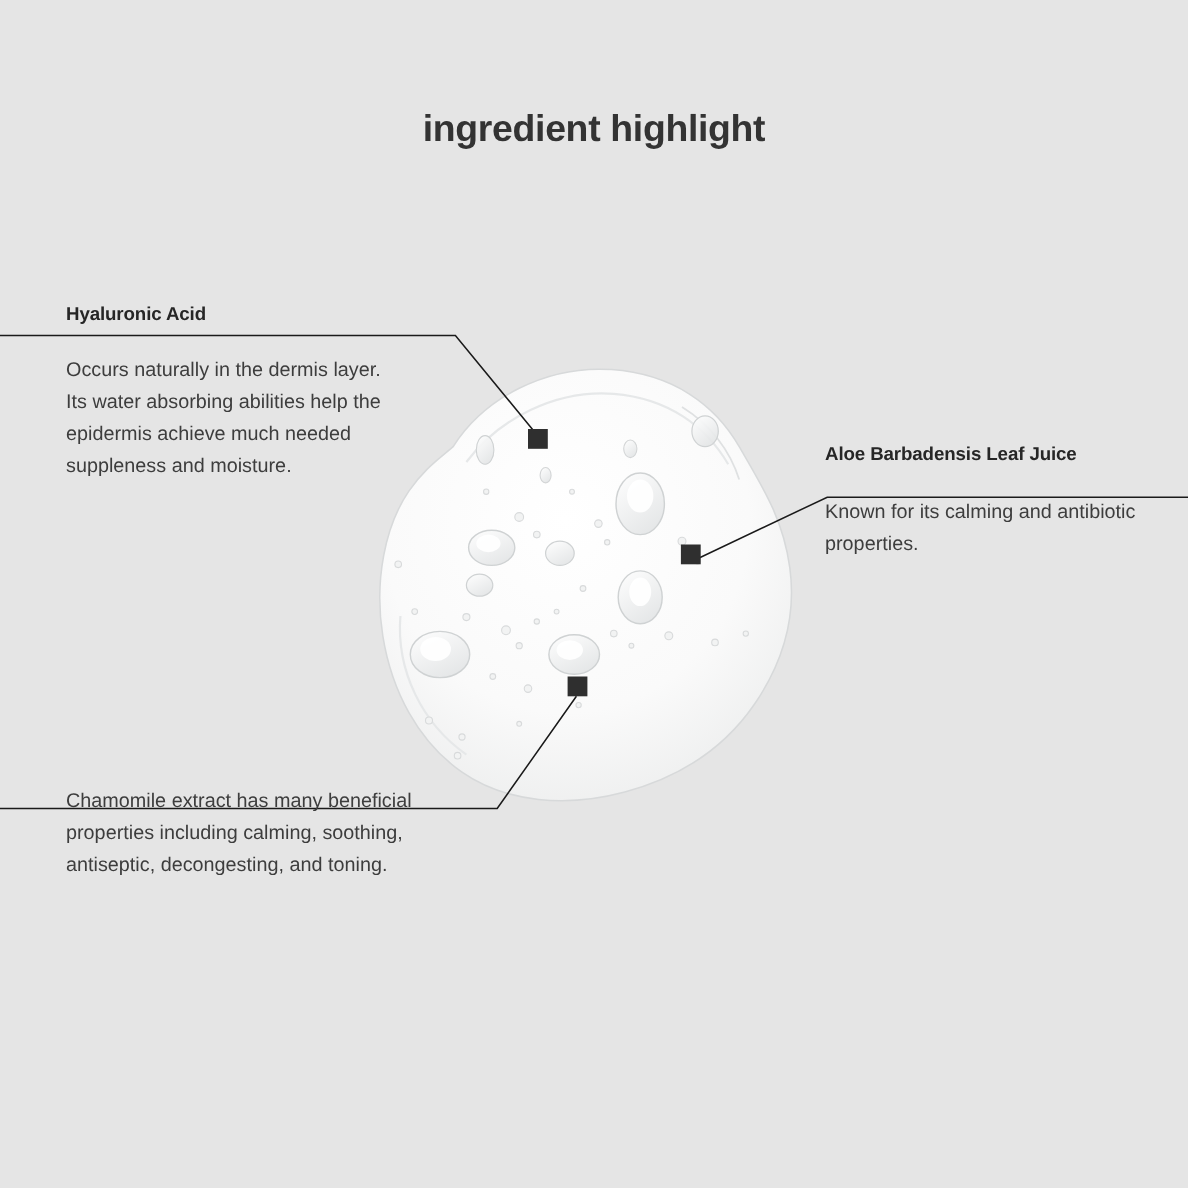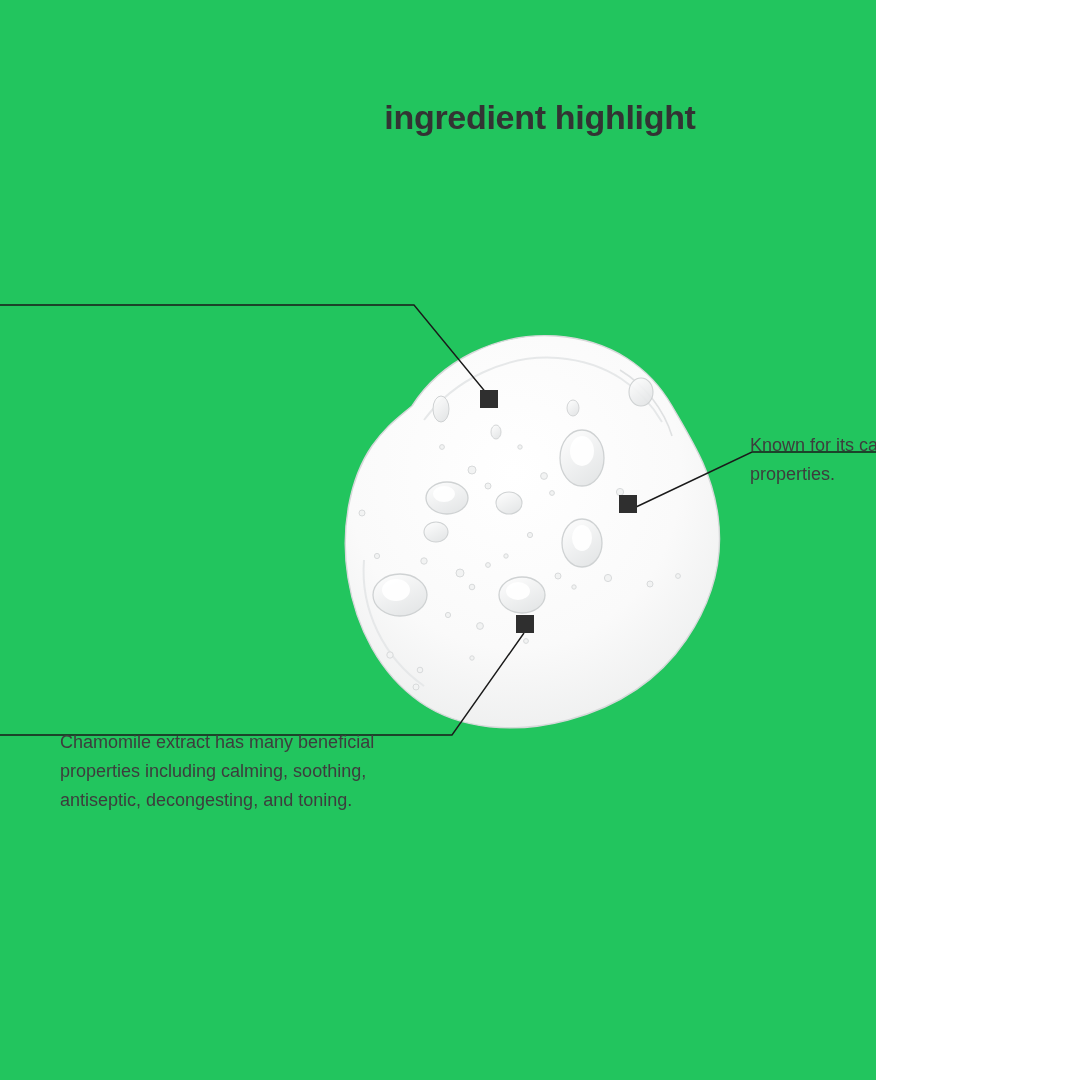--- a/index.html
+++ b/index.html
@@ -2,23 +2,23 @@
 <html><head>
 <meta charset="utf-8">
 <style>
   html, body {
     margin: 0;
     padding: 0;
     background: #ffffff;
   }
   #page {
     position: relative;
-    width: 876px;
+    width: 1080px;
     height: 1080px;
-    background: #22c55e;
+    background: #e5e5e5;
     font-family: "Liberation Sans", sans-serif;
     color: #2b2b2b;
     overflow: hidden;
   }
 
   
   #title {
     position: absolute;
     top: 98px;
     left: 0;
@@ -69,21 +69,21 @@
     font-weight: 400;
   }
 
   #callout-ha { left: 60px; top: 276px; width: 310px; }
   #callout-ha .body { margin-top: 26px; }
 
   #callout-aloe { left: 750px; top: 403px; width: 300px; }
   #callout-aloe .body { margin-top: 28px; }
 
   #callout-cham { left: 60px; top: 697px; width: 330px; }
-  #callout-cham .body { margin-top: 31px; }
+  #callout-cham .body { margin-top: 17px; }
 </style>
 </head>
 <body>
 
 <div id="page">
 
   <div id="title">ingredient highlight</div>
 
   <div id="blob-wrap">
     <svg width="420" height="440" viewBox="0 0 420 440" xmlns="http://www.w3.org/2000/svg" aria-hidden="true">
@@ -165,22 +165,27 @@
   <svg class="leader" style="left:620px; top:435px;" width="470" height="80" viewBox="0 0 470 80" xmlns="http://www.w3.org/2000/svg">
     <path d="M470,17 L132,17 L16,72" fill="none" stroke="#1a1a1a" stroke-width="1.4"></path>
   </svg>
   <div class="marker" style="left:619px; top:495px;"></div>
 
   <svg class="leader" style="left:0; top:615px;" width="540" height="135" viewBox="0 0 540 135" xmlns="http://www.w3.org/2000/svg">
     <path d="M0,120 L452,120 L524,18" fill="none" stroke="#1a1a1a" stroke-width="1.4"></path>
   </svg>
   <div class="marker" style="left:516px; top:615px;"></div>
 
+  <div class="callout" id="callout-ha">
+    <div class="heading">Hyaluronic Acid</div>
+    <p class="body">Occurs naturally in the dermis layer. Its water absorbing abilities help the epidermis achieve much needed suppleness and moisture.</p>
+  </div>
 
   <div class="callout" id="callout-aloe">
+    <div class="heading">Aloe Barbadensis Leaf Juice</div>
     <p class="body">Known for its calming and antibiotic properties.</p>
   </div>
 
   <div class="callout" id="callout-cham">
     <p class="body">Chamomile extract has many beneficial properties including calming, soothing, antiseptic, decongesting, and toning.</p>
   </div>
 
 </div>
 
 </body></html>

